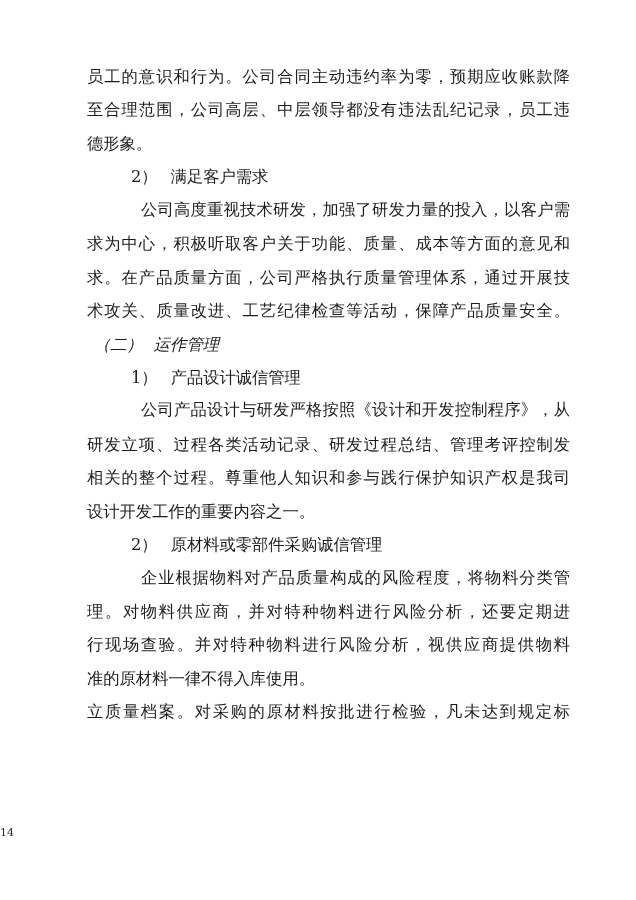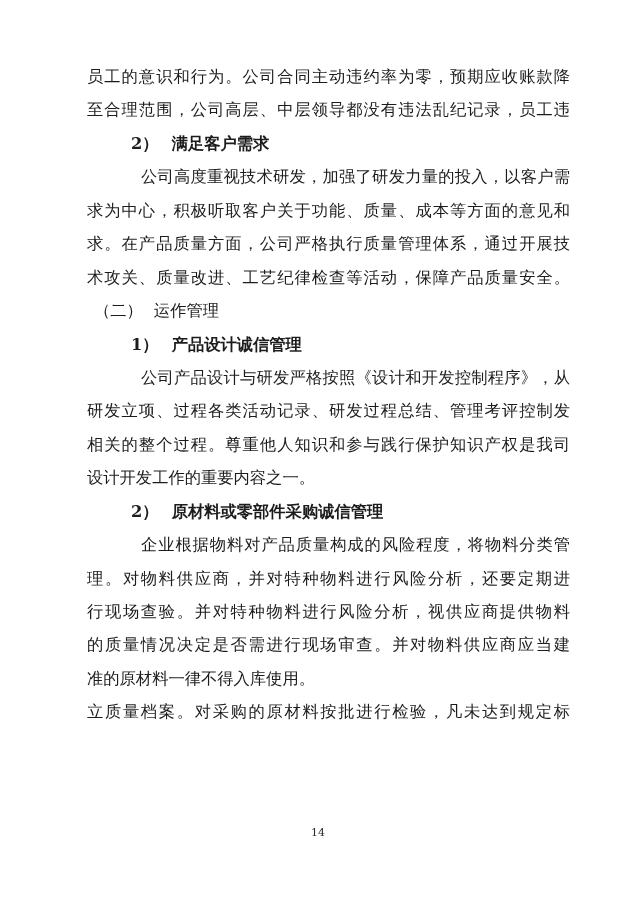--- a/index.html
+++ b/index.html
@@ -33,53 +33,55 @@
     white-space: nowrap;
   }
   .just {
     white-space: normal;
     text-align: justify;
     text-align-last: justify;
     text-justify: inter-character;
   }
   .para {
     text-indent: 54px;
+    font-family: Liberation Mono, monospace;
   }
   .num-heading {
     padding-left: 44px;
-    font-weight: bold;
   }
   .num-heading .num {
     margin-right: 13px;
   }
   .section-heading {
     padding-left: 7px;
+    font-style: italic;
   }
   .section-heading .num {
     margin-right: 11px;
   }
   .page-number {
     position: absolute;
     top: 826px;
     left: 0;
     width: 636px;
-    text-align: center;
+    text-align: left;
     font-size: 11px;
     line-height: 14px;
     color: #2a2a2a;
   }
 </style>
 </head>
 <body>
 
 <div class="page">
   <div class="content">
 
     <div class="line just">员工的意识和行为。公司合同主动违约率为零，预期应收账款降</div>
     <div class="line just">至合理范围，公司高层、中层领导都没有违法乱纪记录，员工违</div>
+    <div class="line">德形象。</div>
 
     <div class="line num-heading">
       <span class="num">2）</span><span>满足客户需求</span>
     </div>
 
     <div class="line just para">公司高度重视技术研发，加强了研发力量的投入，以客户需</div>
     <div class="line just">求为中心，积极听取客户关于功能、质量、成本等方面的意见和</div>
     <div class="line just">求。在产品质量方面，公司严格执行质量管理体系，通过开展技</div>
     <div class="line just">术攻关、质量改进、工艺纪律检查等活动，保障产品质量安全。</div>
 
@@ -96,20 +98,19 @@
     <div class="line just">相关的整个过程。尊重他人知识和参与践行保护知识产权是我司</div>
     <div class="line">设计开发工作的重要内容之一。</div>
 
     <div class="line num-heading">
       <span class="num">2）</span><span>原材料或零部件采购诚信管理</span>
     </div>
 
     <div class="line just para">企业根据物料对产品质量构成的风险程度，将物料分类管</div>
     <div class="line just">理。对物料供应商，并对特种物料进行风险分析，还要定期进</div>
     <div class="line just">行现场查验。并对特种物料进行风险分析，视供应商提供物料</div>
-    <div class="line just">的质量情况决定是否需进行现场审查。并对物料供应商应当建</div>
     <div class="line">准的原材料一律不得入库使用。</div>
     <div class="line just">立质量档案。对采购的原材料按批进行检验，凡未达到规定标</div>
 
   </div>
 
   <div class="page-number">14</div>
 </div>
 
 </body></html>

